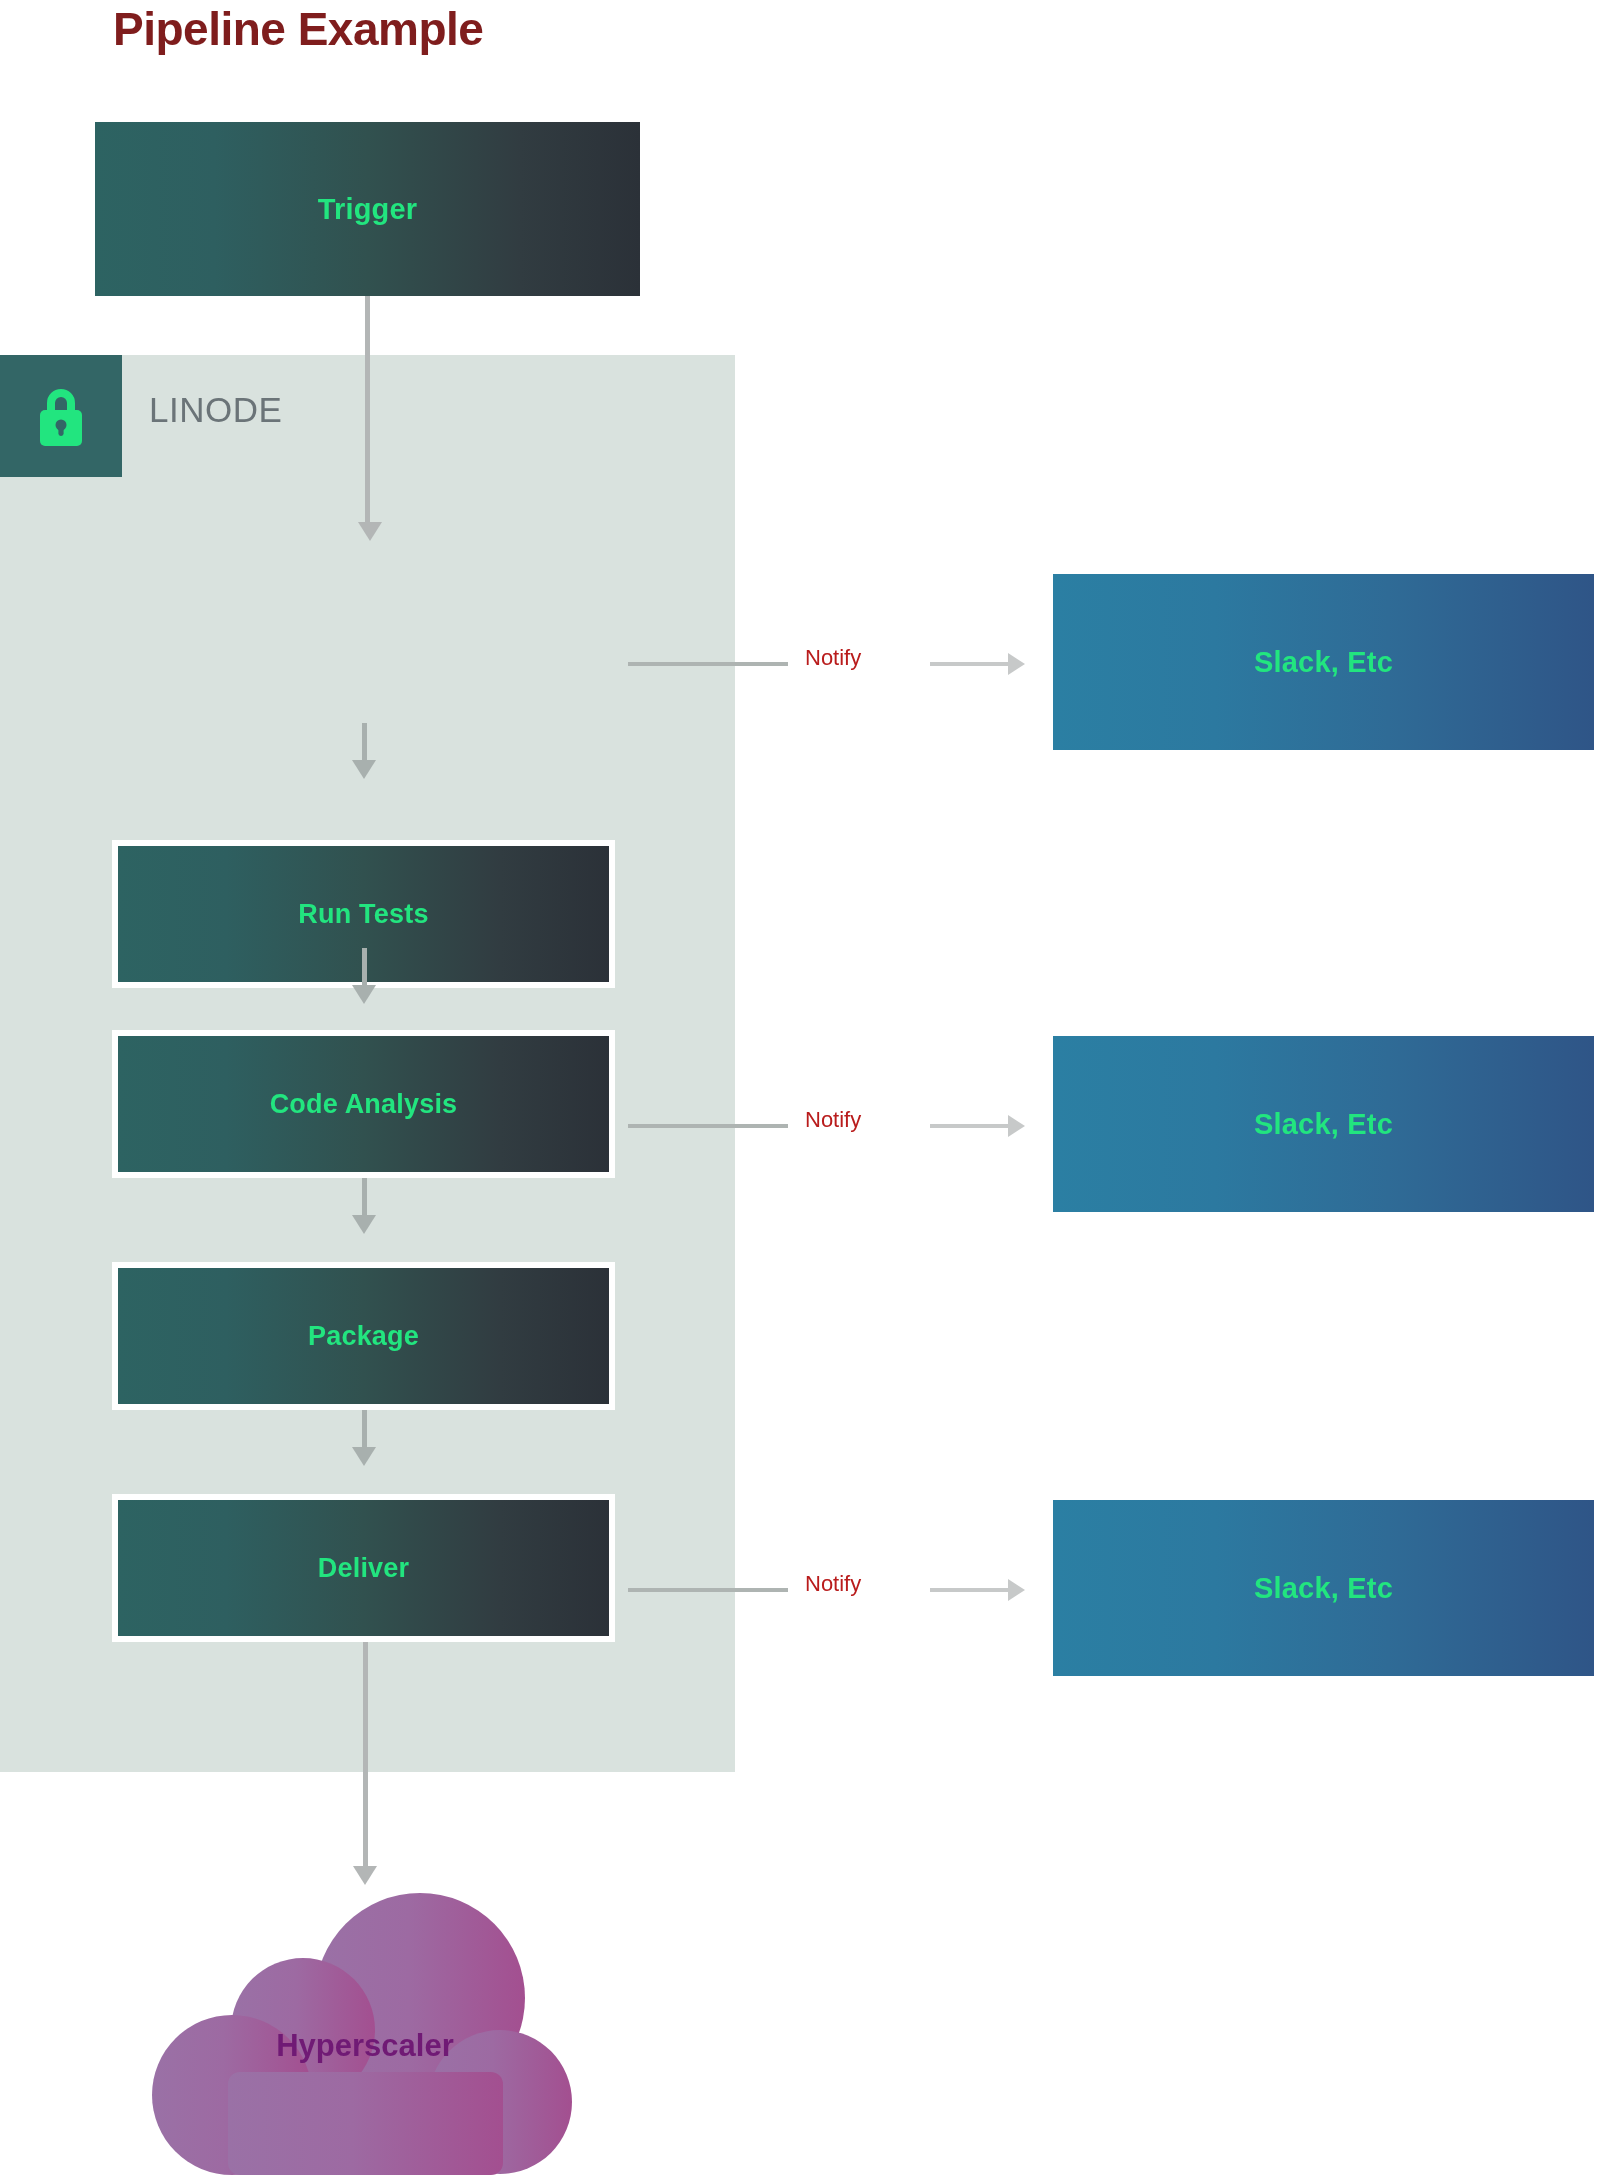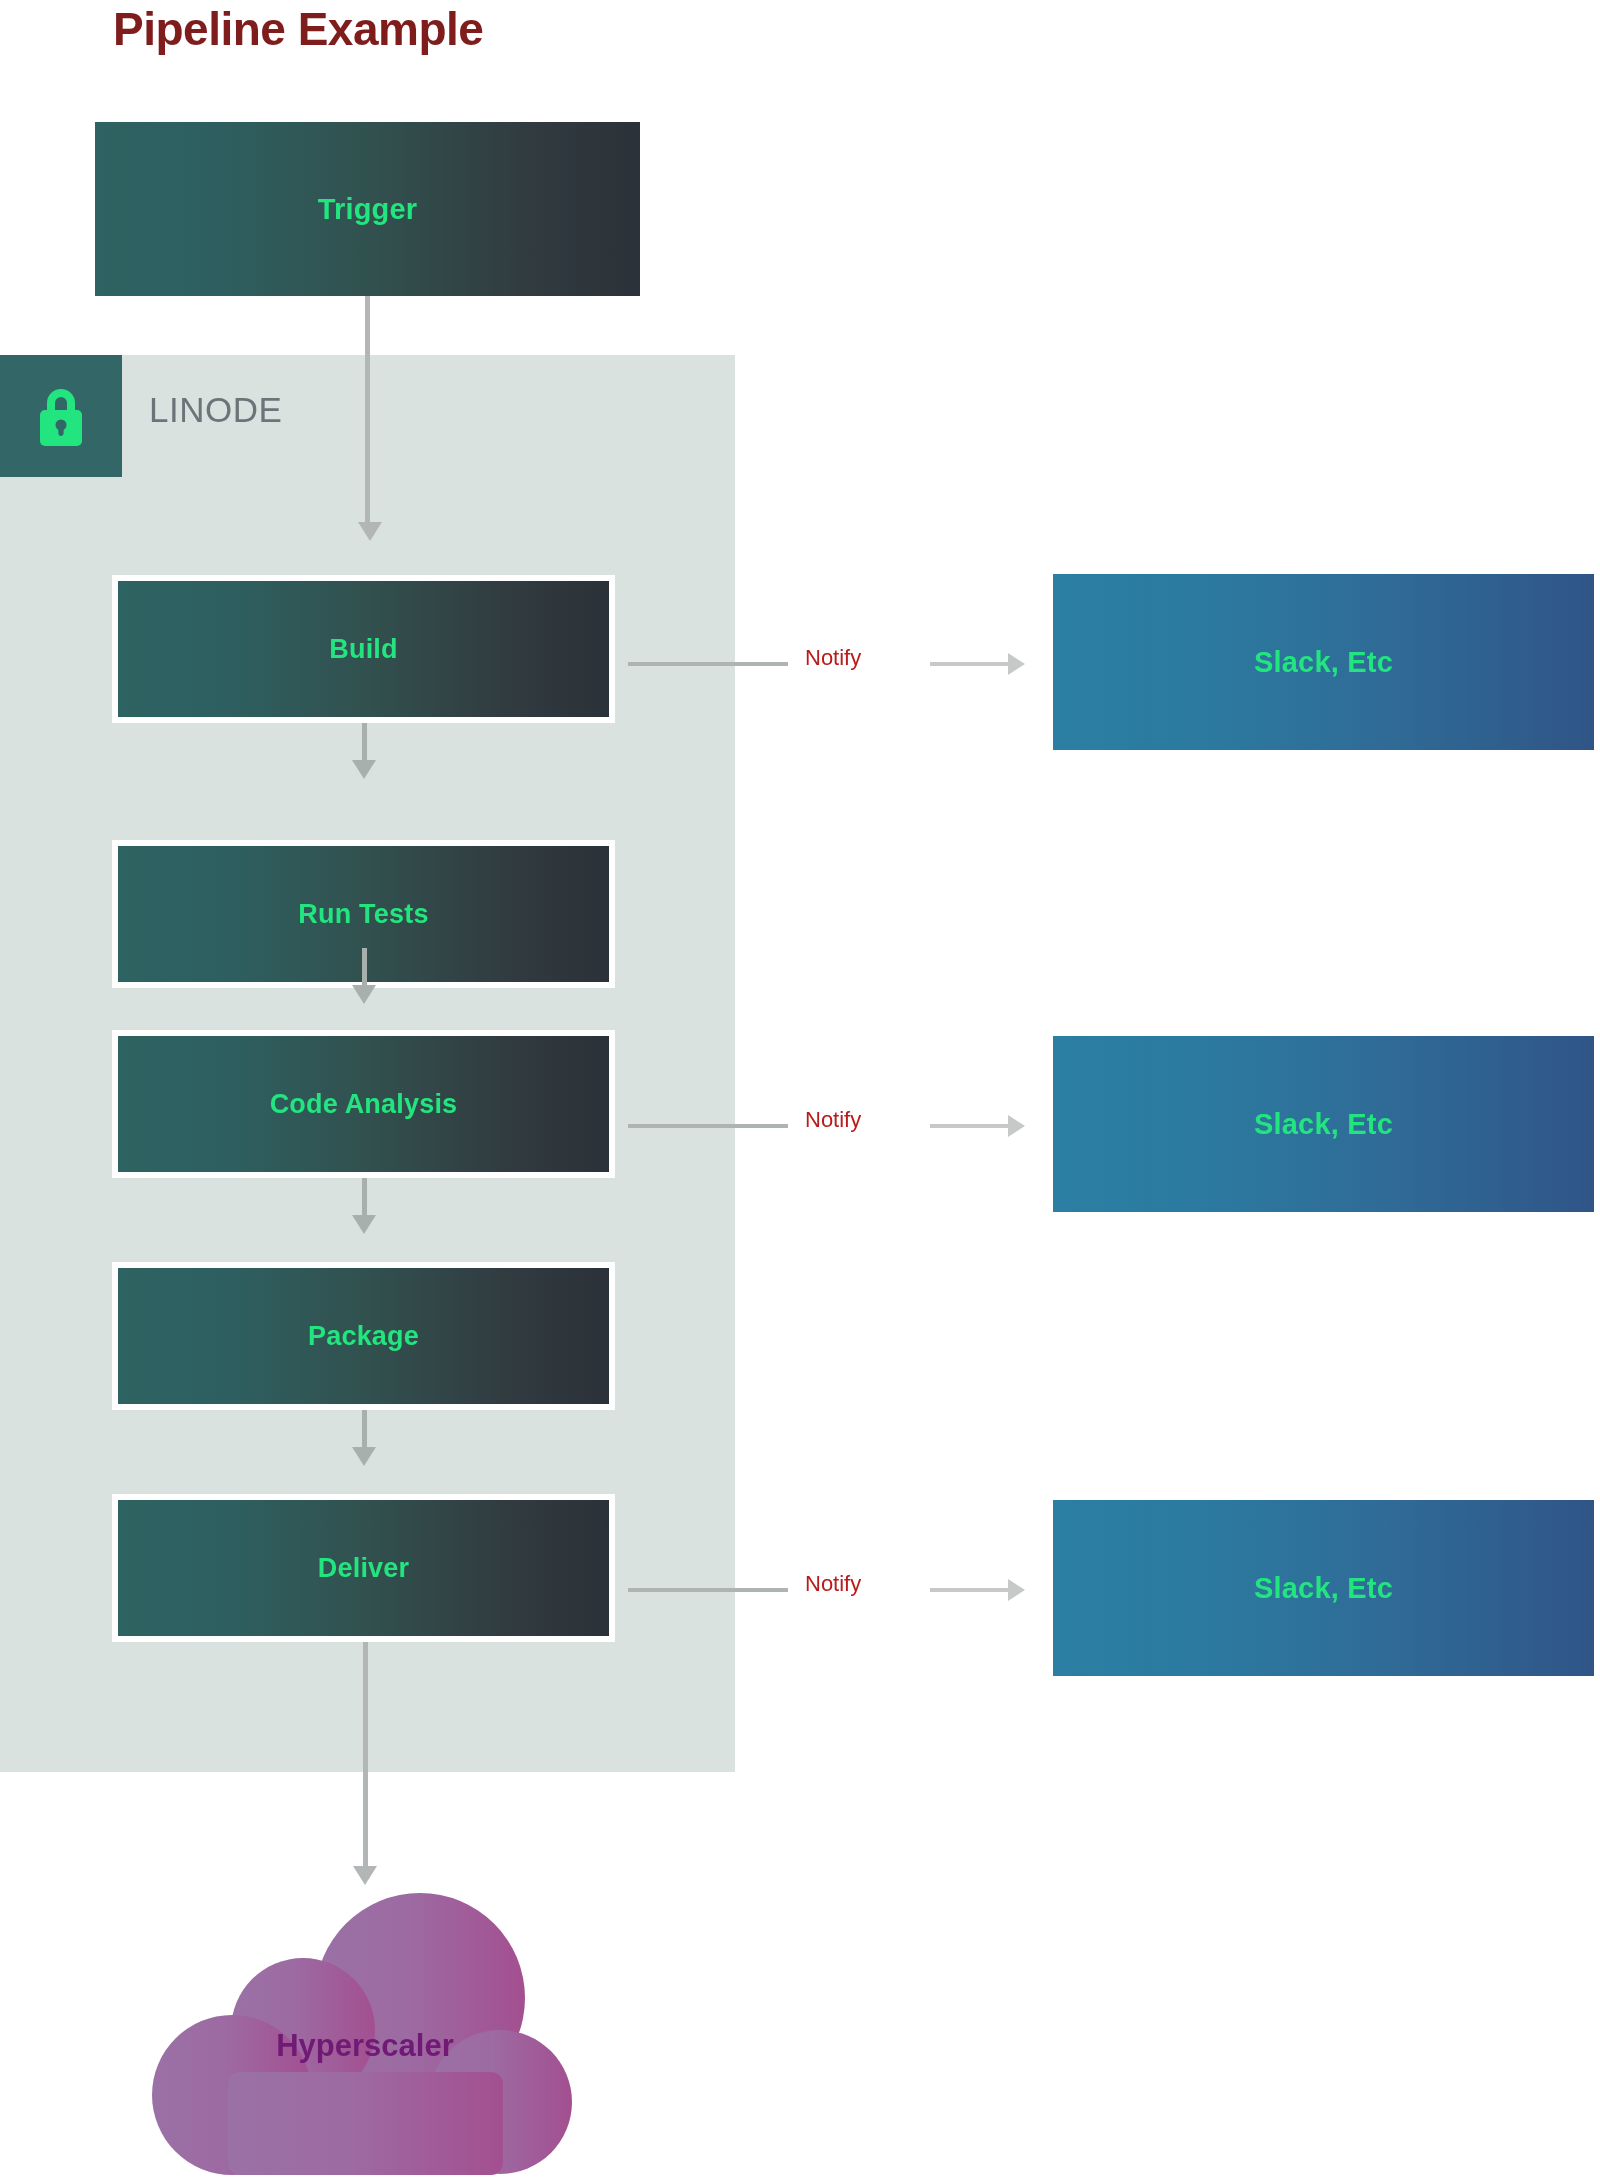--- a/index.html
+++ b/index.html
@@ -173,23 +173,20 @@
   <div id="linode-badge">
     <svg width="60" height="66" viewBox="0 0 60 66">
       <path d="M16 28 V20 a14 14 0 0 1 28 0 V28 h-8 V20 a6 6 0 0 0 -12 0 V28 Z" fill="#22e57f"></path>
       <rect x="9" y="27" width="42" height="36" rx="5" fill="#22e57f"></rect>
       <circle cx="30" cy="42" r="5.5" fill="#336666"></circle>
       <rect x="27.4" y="44" width="5.2" height="9" rx="2.4" fill="#336666"></rect>
     </svg>
   </div>
   <div id="linode-label">LINODE</div>
 
-  <div class="stage-box framed" style="left:112px; top:575px; width:503px; height:148px;">
-    <span class="stage-label">Build</span>
-  </div>
 
   <div class="v-line dim" style="left:362px; top:723px; height:44px;"></div>
   <div class="v-arrowhead dim" style="left:352px; top:760px;"></div>
 
   <div class="stage-box framed" style="left:112px; top:800px; width:503px; height:148px;margin-top:40px;">
     <span class="stage-label">Run Tests</span>
   </div>
 
   <div class="v-line dim" style="left:362px; top:948px; height:44px;"></div>
   <div class="v-arrowhead dim" style="left:352px; top:985px;"></div>

